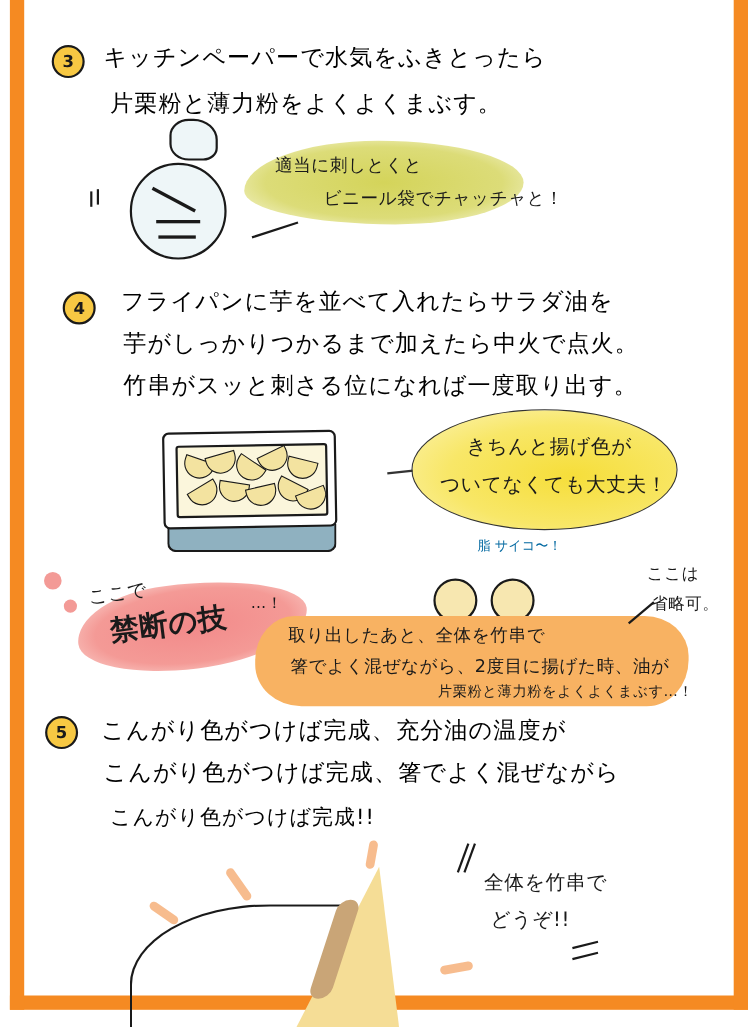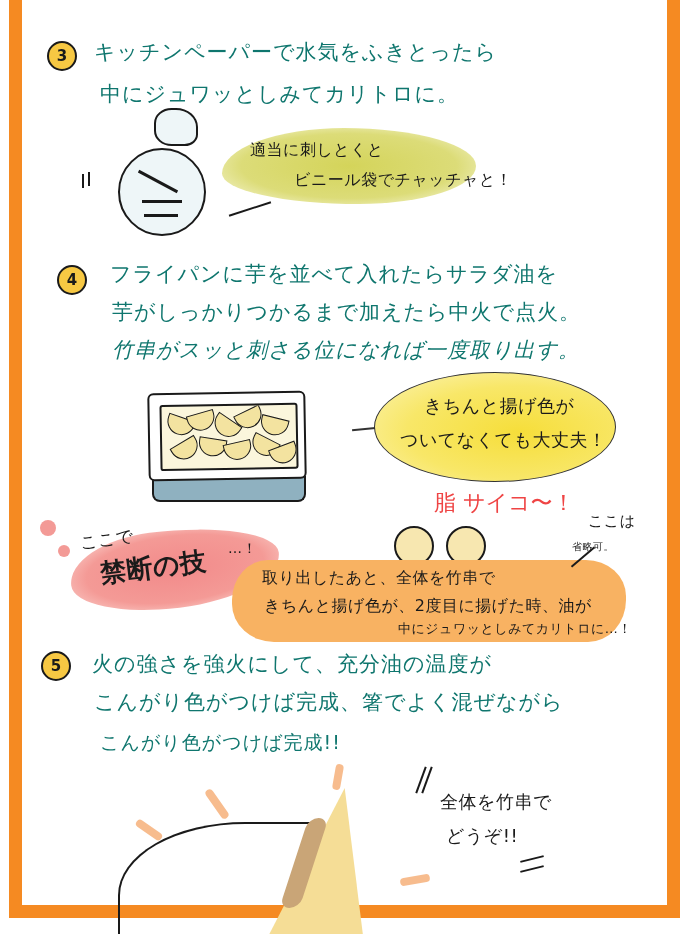--- a/index.html
+++ b/index.html
@@ -4,21 +4,21 @@
 <style>
   html, body { margin: 0; padding: 0; background: #ffffff; }
   body { width: 680px; height: 934px; position: relative; overflow: hidden;
          font-family: "DejaVu Sans", sans-serif; color: #1a1a1a; }
   .frame { position: absolute; left: 9px; top: -10px; width: 645px; height: 915px;
            border: 13px solid #f58a22; border-top: none; box-sizing: content-box; }
   .step-badge { position: absolute; width: 26px; height: 26px; border-radius: 50%;
                 background: #f7c843; border: 2.5px solid #1a1a1a;
                 display: flex; align-items: center; justify-content: center;
                 font-size: 15px; font-weight: bold; color: #1a1a1a; }
-  .line { position: absolute; font-size: 21px; letter-spacing: 1px; white-space: nowrap; color: #0f766e; }
+  .line { position: absolute; font-size: 21px; letter-spacing: 1px; white-space: nowrap; color: #000000; }
   .note { position: absolute; font-size: 16px; white-space: nowrap; color: #1a1a1a; letter-spacing: 0.5px; }
   .blob-green { position: absolute; left: 222px; top: 128px; width: 254px; height: 76px;
                 background: radial-gradient(ellipse at 50% 50%, #d4d45a 0%, #dcdc78 60%, rgba(230,230,150,0.6) 85%, rgba(255,255,255,0) 100%);
                 border-radius: 48% 52% 46% 54% / 60% 50% 50% 40%; }
   .bubble-yellow { position: absolute; left: 374px; top: 372px; width: 240px; height: 108px;
                    border: 1.5px solid #333; border-radius: 50%;
                    background: radial-gradient(ellipse at 60% 55%, #f6de3a 0%, #f8e768 55%, #fbf1a6 90%); }
   .bubble-tail { position: absolute; left: 352px; top: 428px; width: 26px; height: 1.5px; background: #333; transform: rotate(-6deg); }
   .blob-red { position: absolute; left: 70px; top: 530px; width: 210px; height: 78px;
               background: radial-gradient(ellipse at 50% 50%, #f28a8a 0%, #f49a96 60%, rgba(245,160,150,0.5) 88%, rgba(255,255,255,0) 100%);
@@ -29,34 +29,34 @@
   .tray { position: absolute; left: 148px; top: 392px; width: 160px; height: 100px; }
   .tray-outer { position: absolute; left: 0; top: 0; width: 154px; height: 84px; border: 2.5px solid #1a1a1a; border-radius: 6px; background: #fff; transform: rotate(-1deg); }
   .tray-inner { position: absolute; left: 10px; top: 10px; width: 134px; height: 62px; border: 2px solid #1a1a1a; border-radius: 3px; background: #fbf6dc; overflow: hidden; }
   .tray-base { position: absolute; left: 4px; top: 84px; width: 150px; height: 24px; background: #8fb1c0; border: 2px solid #1a1a1a; border-top: none; border-radius: 0 0 8px 8px; }
   .wedge { position: absolute; width: 26px; height: 16px; background: #f3e3a0; border: 1.6px solid #1a1a1a; border-radius: 0 0 20px 20px; }
   .bag { position: absolute; left: 118px; top: 108px; width: 100px; height: 130px; }
   .bag-knot { position: absolute; left: 36px; top: 0; width: 40px; height: 34px; border: 2px solid #1a1a1a; border-radius: 40% 50% 30% 40%; background: #eef6f8; }
   .bag-body { position: absolute; left: 0; top: 40px; width: 84px; height: 84px; border: 2px solid #1a1a1a; border-radius: 50%; background: #eef6f8; }
   .arrow-line { position: absolute; background: #1a1a1a; height: 2px; }
   .face { position: absolute; width: 36px; height: 36px; border: 2px solid #1a1a1a; border-radius: 50%; background: #f7e7b0; }
-  .orange-text { position: absolute; color: #ef4444; font-size: 22px; white-space: nowrap; }
+  .orange-text { position: absolute; color: #0369a1; font-size: 12px; white-space: nowrap; }
   .burst { position: absolute; background: #f6b07a; border-radius: 6px; opacity: 0.85; }
   .fry { position: absolute; left: 286px; top: 788px; width: 96px; height: 150px; }
   .hand { position: absolute; left: 118px; top: 822px; width: 210px; height: 120px; border-top: 2px solid #1a1a1a; border-left: 2px solid #1a1a1a; border-radius: 60% 10% 0 0; }
 </style>
 </head>
 <body>
 
 <div class="frame"></div>
 
 <div>
   <div class="step-badge" style="left:47px; top:41px;">3</div>
   <div class="line" style="left:94px; top:38px;">キッチンペーパーで水気をふきとったら</div>
-  <div class="line" style="left:100px; top:80px;">中にジュワッとしみてカリトロに。</div>
+  <div class="line" style="left:100px; top:80px;">片栗粉と薄力粉をよくよくまぶす。</div>
 
   <div class="bag">
     <div class="bag-knot"></div>
     <div class="bag-body">
       <div style="position:absolute;left:16px;top:30px;width:44px;height:3px;background:#1a1a1a;transform:rotate(28deg);"></div>
       <div style="position:absolute;left:22px;top:50px;width:40px;height:3px;background:#1a1a1a;"></div>
       <div style="position:absolute;left:24px;top:64px;width:34px;height:3px;background:#1a1a1a;"></div>
     </div>
     <div style="position:absolute;left:-36px;top:66px;width:2px;height:14px;background:#1a1a1a;"></div>
     <div style="position:absolute;left:-30px;top:64px;width:2px;height:14px;background:#1a1a1a;"></div>
@@ -65,21 +65,21 @@
 
   <div class="blob-green"></div>
   <div class="note" style="left:250px; top:140px;">適当に刺しとくと</div>
   <div class="note" style="left:258px; top:170px;margin-left:36px;">ビニール袋でチャッチャと！</div>
 </div>
 
 <div>
   <div class="step-badge" style="left:57px; top:265px;">4</div>
   <div class="line" style="left:110px; top:260px;">フライパンに芋を並べて入れたらサラダ油を</div>
   <div class="line" style="left:112px; top:298px;">芋がしっかりつかるまで加えたら中火で点火。</div>
-  <div class="line" style="left:112px; top:336px;font-style:italic;">竹串がスッと刺さる位になれば一度取り出す。</div>
+  <div class="line" style="left:112px; top:336px;">竹串がスッと刺さる位になれば一度取り出す。</div>
 
   <div class="tray">
     <div class="tray-base"></div>
     <div class="tray-outer">
       <div class="tray-inner">
         <div class="wedge" style="left:4px;top:10px;transform:rotate(20deg);"></div>
         <div class="wedge" style="left:26px;top:6px;transform:rotate(-15deg);"></div>
         <div class="wedge" style="left:50px;top:12px;transform:rotate(35deg);"></div>
         <div class="wedge" style="left:74px;top:4px;transform:rotate(-25deg);"></div>
         <div class="wedge" style="left:98px;top:12px;transform:rotate(15deg);"></div>
@@ -105,31 +105,31 @@
   <div class="note" style="left:80px; top:528px; font-size:17px; transform:rotate(-8deg);">ここで</div>
   <div class="note" style="left:100px; top:550px; font-size:26px; font-weight:bold; transform:rotate(-7deg);">禁断の技</div>
   <div class="note" style="left:228px; top:540px; font-size:14px;">…！</div>
 
   <div class="face" style="left:394px;top:526px;"></div>
   <div class="face" style="left:446px;top:526px;"></div>
   <div class="orange-text" style="left:434px; top:488px;">脂 サイコ〜！</div>
 
   <div class="blob-orange"></div>
   <div class="note" style="left:262px; top:568px;">取り出したあと、全体を竹串で</div>
-  <div class="note" style="left:264px; top:596px;">きちんと揚げ色が、2度目に揚げた時、油が</div>
-  <div class="note" style="left:398px; top:620px; font-size:13px;">中にジュワッとしみてカリトロに…！</div>
+  <div class="note" style="left:264px; top:596px;">箸でよく混ぜながら、2度目に揚げた時、油が</div>
+  <div class="note" style="left:398px; top:620px; font-size:13px;">片栗粉と薄力粉をよくよくまぶす…！</div>
 
   <div class="note" style="left:588px; top:512px; font-size:15px;">ここは</div>
-  <div class="note" style="left:572px; top:540px; font-size:10px;">省略可。</div>
+  <div class="note" style="left:592px; top:540px; font-size:15px;">省略可。</div>
   <div class="arrow-line" style="left:568px;top:556px;width:30px;transform:rotate(-40deg);"></div>
 </div>
 
 <div>
   <div class="step-badge" style="left:41px; top:651px;">5</div>
-  <div class="line" style="left:92px; top:650px;">火の強さを強火にして、充分油の温度が</div>
+  <div class="line" style="left:92px; top:650px;">こんがり色がつけば完成、充分油の温度が</div>
   <div class="line" style="left:94px; top:688px;">こんがり色がつけば完成、箸でよく混ぜながら</div>
   <div class="line" style="left:100px; top:730px; font-size:19px;">こんがり色がつけば完成!!</div>
 </div>
 
 <div>
   <div class="burst" style="left:134px;top:826px;width:30px;height:8px;transform:rotate(35deg);"></div>
   <div class="burst" style="left:200px;top:800px;width:34px;height:8px;transform:rotate(55deg);"></div>
   <div class="burst" style="left:334px;top:764px;width:8px;height:26px;transform:rotate(10deg);"></div>
   <div class="burst" style="left:400px;top:876px;width:30px;height:8px;transform:rotate(-10deg);"></div>
   <div class="hand"></div>

